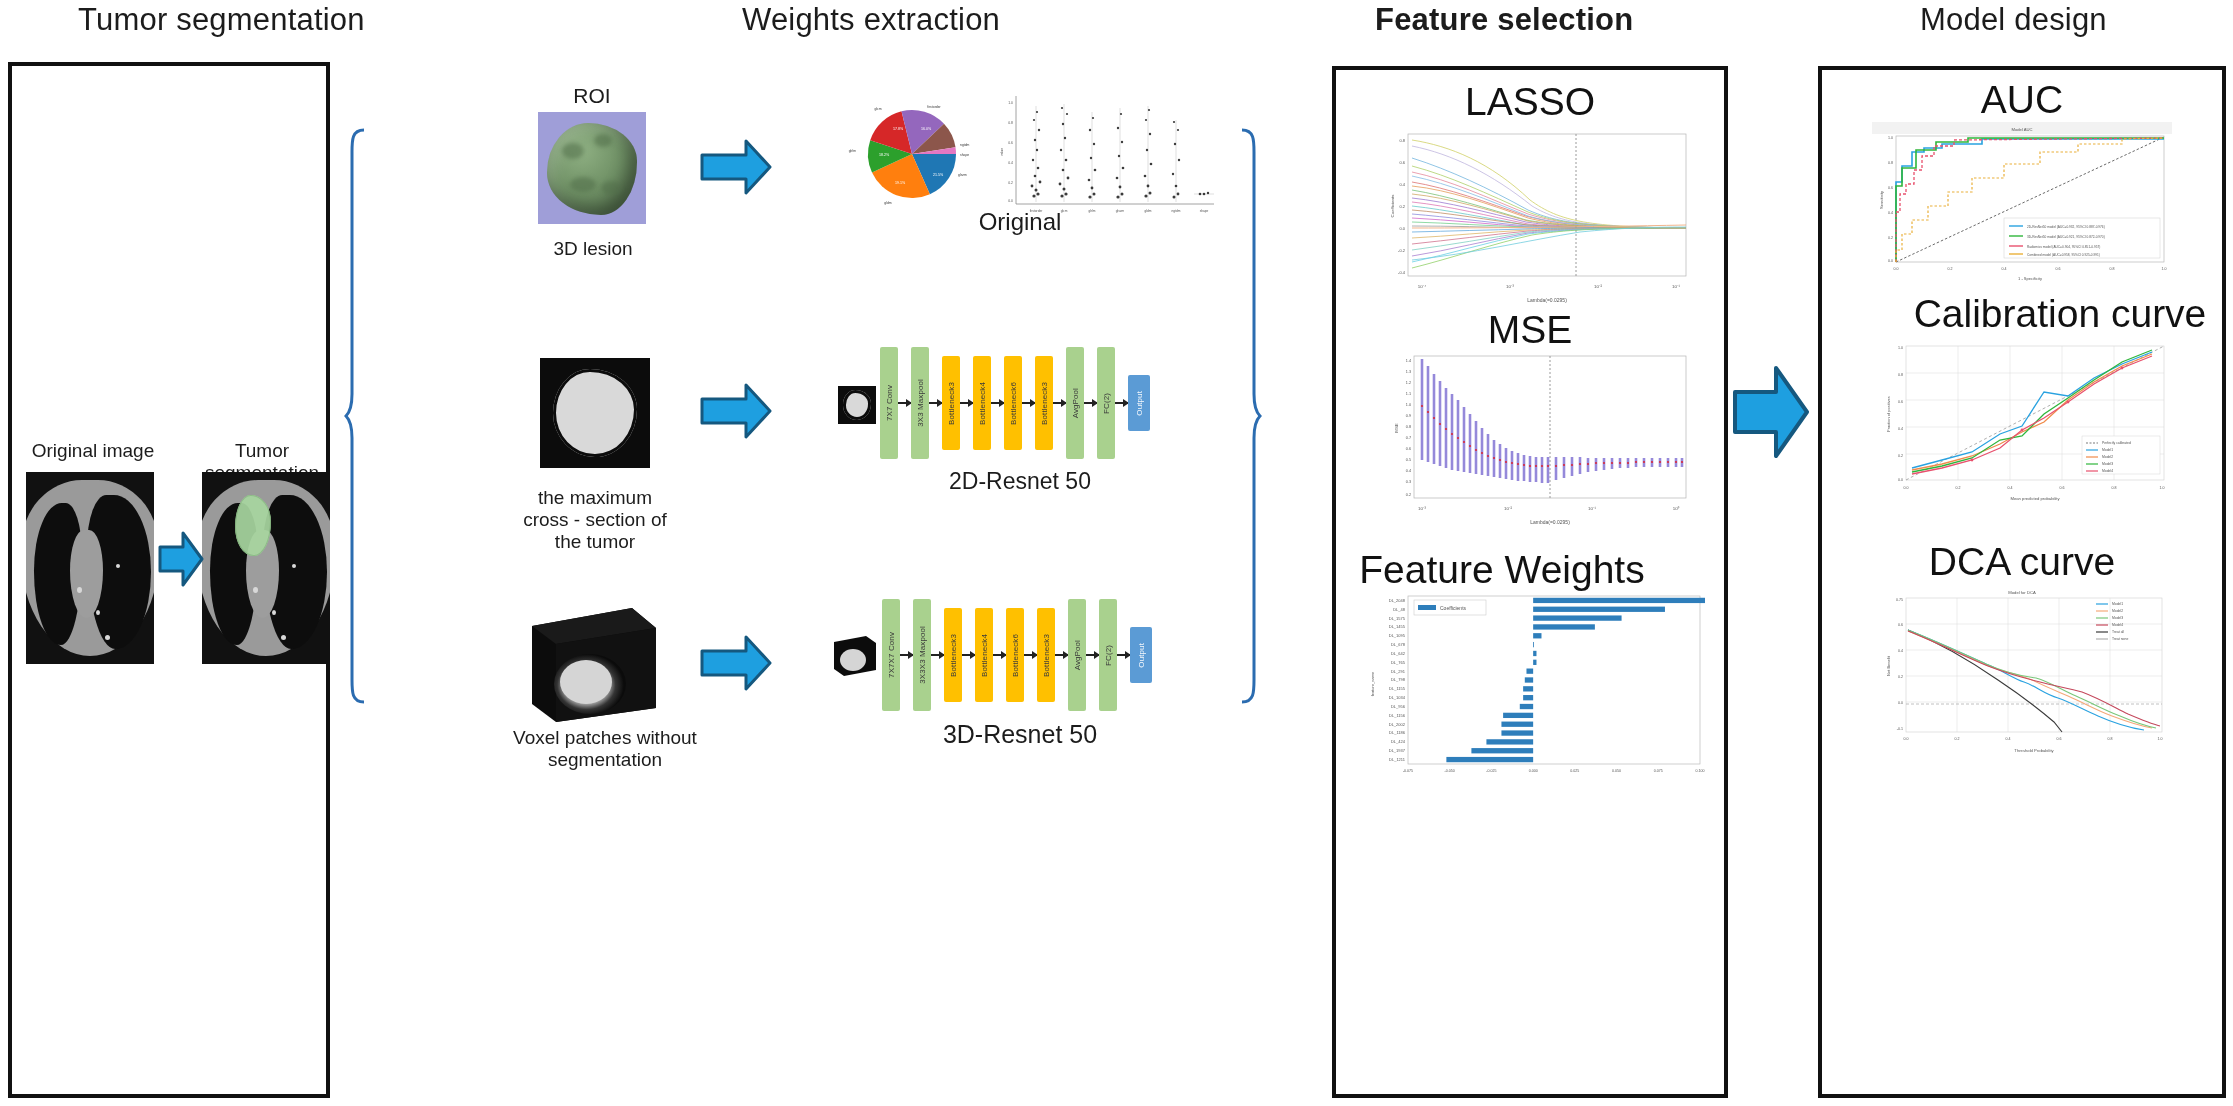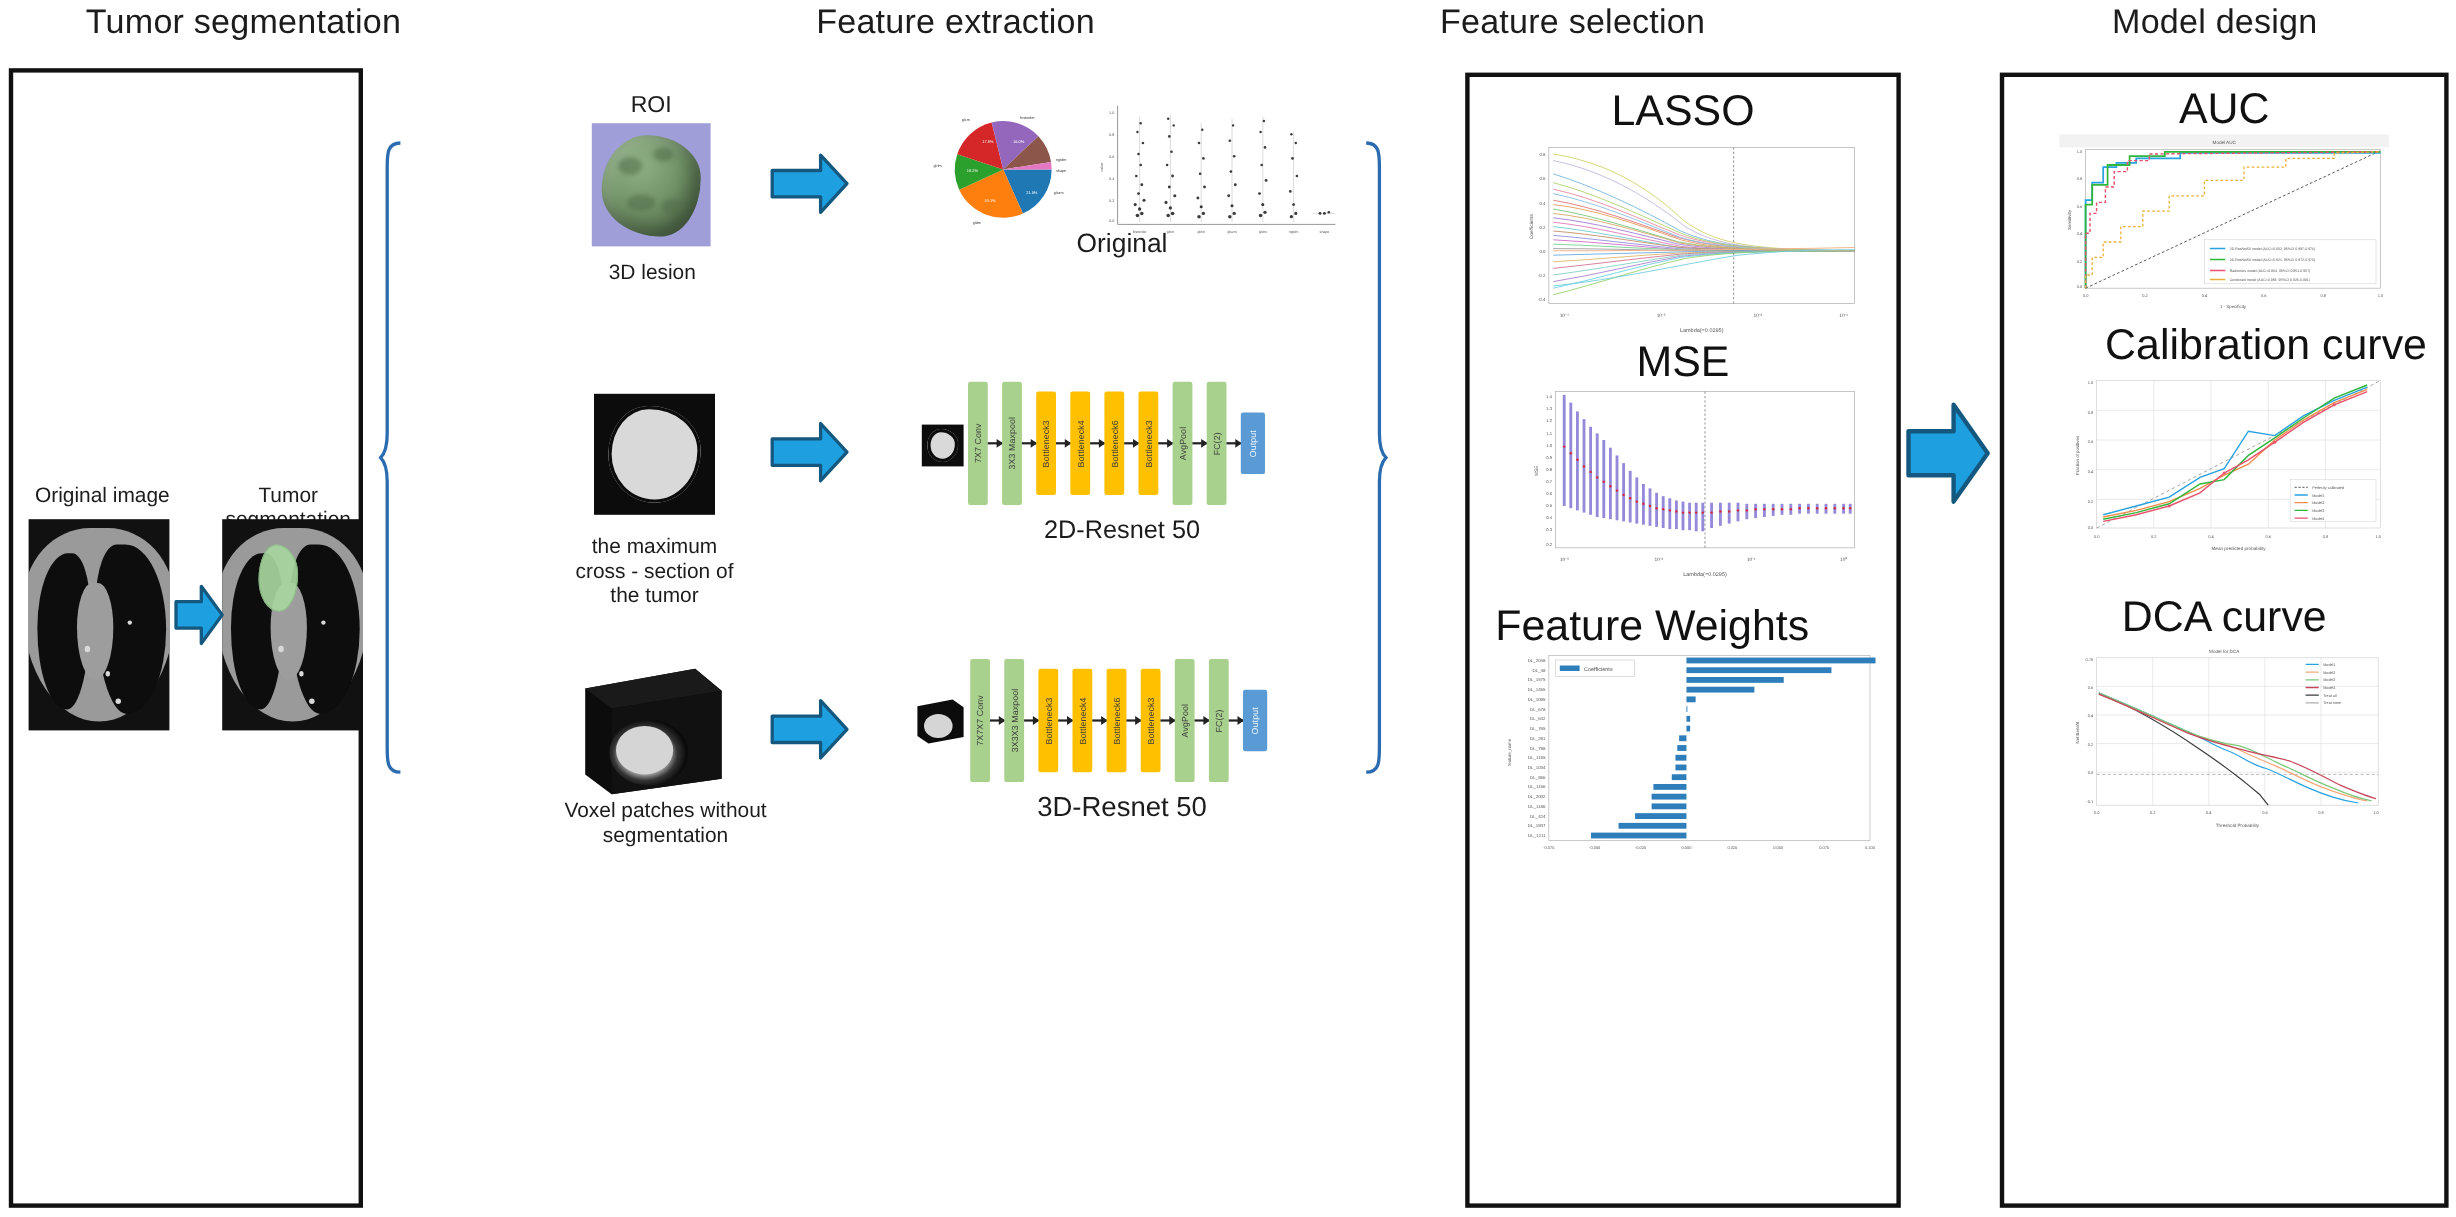--- a/index.html
+++ b/index.html
@@ -14,21 +14,21 @@
   }
 
   
   .col-header {
     position:absolute; top:2px;
     font-size:31px; letter-spacing:.2px;
     color:#1c1c1c; white-space:nowrap;
   }
   #hdr-seg  { left:78px; }
   #hdr-ext  { left:742px; }
-  #hdr-sel  { left:1309px; }
+  #hdr-sel  { left:1375px;font-weight:bold; }
   #hdr-mod  { left:1920px; }
 
   
   .frame {
     position:absolute;
     border:4px solid #111;
     background:#fff;
   }
   #frame-seg { left:8px;    top:62px;  width:322px; height:1036px; }
   #frame-sel { left:1332px; top:66px;  width:396px; height:1032px; }
@@ -146,21 +146,21 @@
   .chartbox { position:absolute; background:#fff; }
   .axis-line { stroke:#8a8a8a; stroke-width:.8; fill:none; }
   .tick-txt  { font-family:"Liberation Sans", sans-serif; fill:#555; }
   .grid-line { stroke:#d8d8d8; stroke-width:.5; }
   .dash-v    { stroke:#9a9a9a; stroke-width:1; stroke-dasharray:2 2; }
 </style>
 </head>
 <body>
 
 <div class="col-header" id="hdr-seg">Tumor segmentation</div>
-<div class="col-header" id="hdr-ext">Feature   extraction</div>
+<div class="col-header" id="hdr-ext">Weights   extraction</div>
 <div class="col-header" id="hdr-sel">Feature selection</div>
 <div class="col-header" id="hdr-mod">Model design</div>
 
 <div class="frame" id="frame-seg"></div>
 
 <div class="cap" style="left:18px; top:440px; width:150px;">Original image</div>
 <div class="cap" style="left:176px; top:440px; width:172px;">Tumor segmentation</div>
 
 <div class="ct" style="left:26px; top:472px; width:128px; height:192px;">
   <div class="chest"></div>

